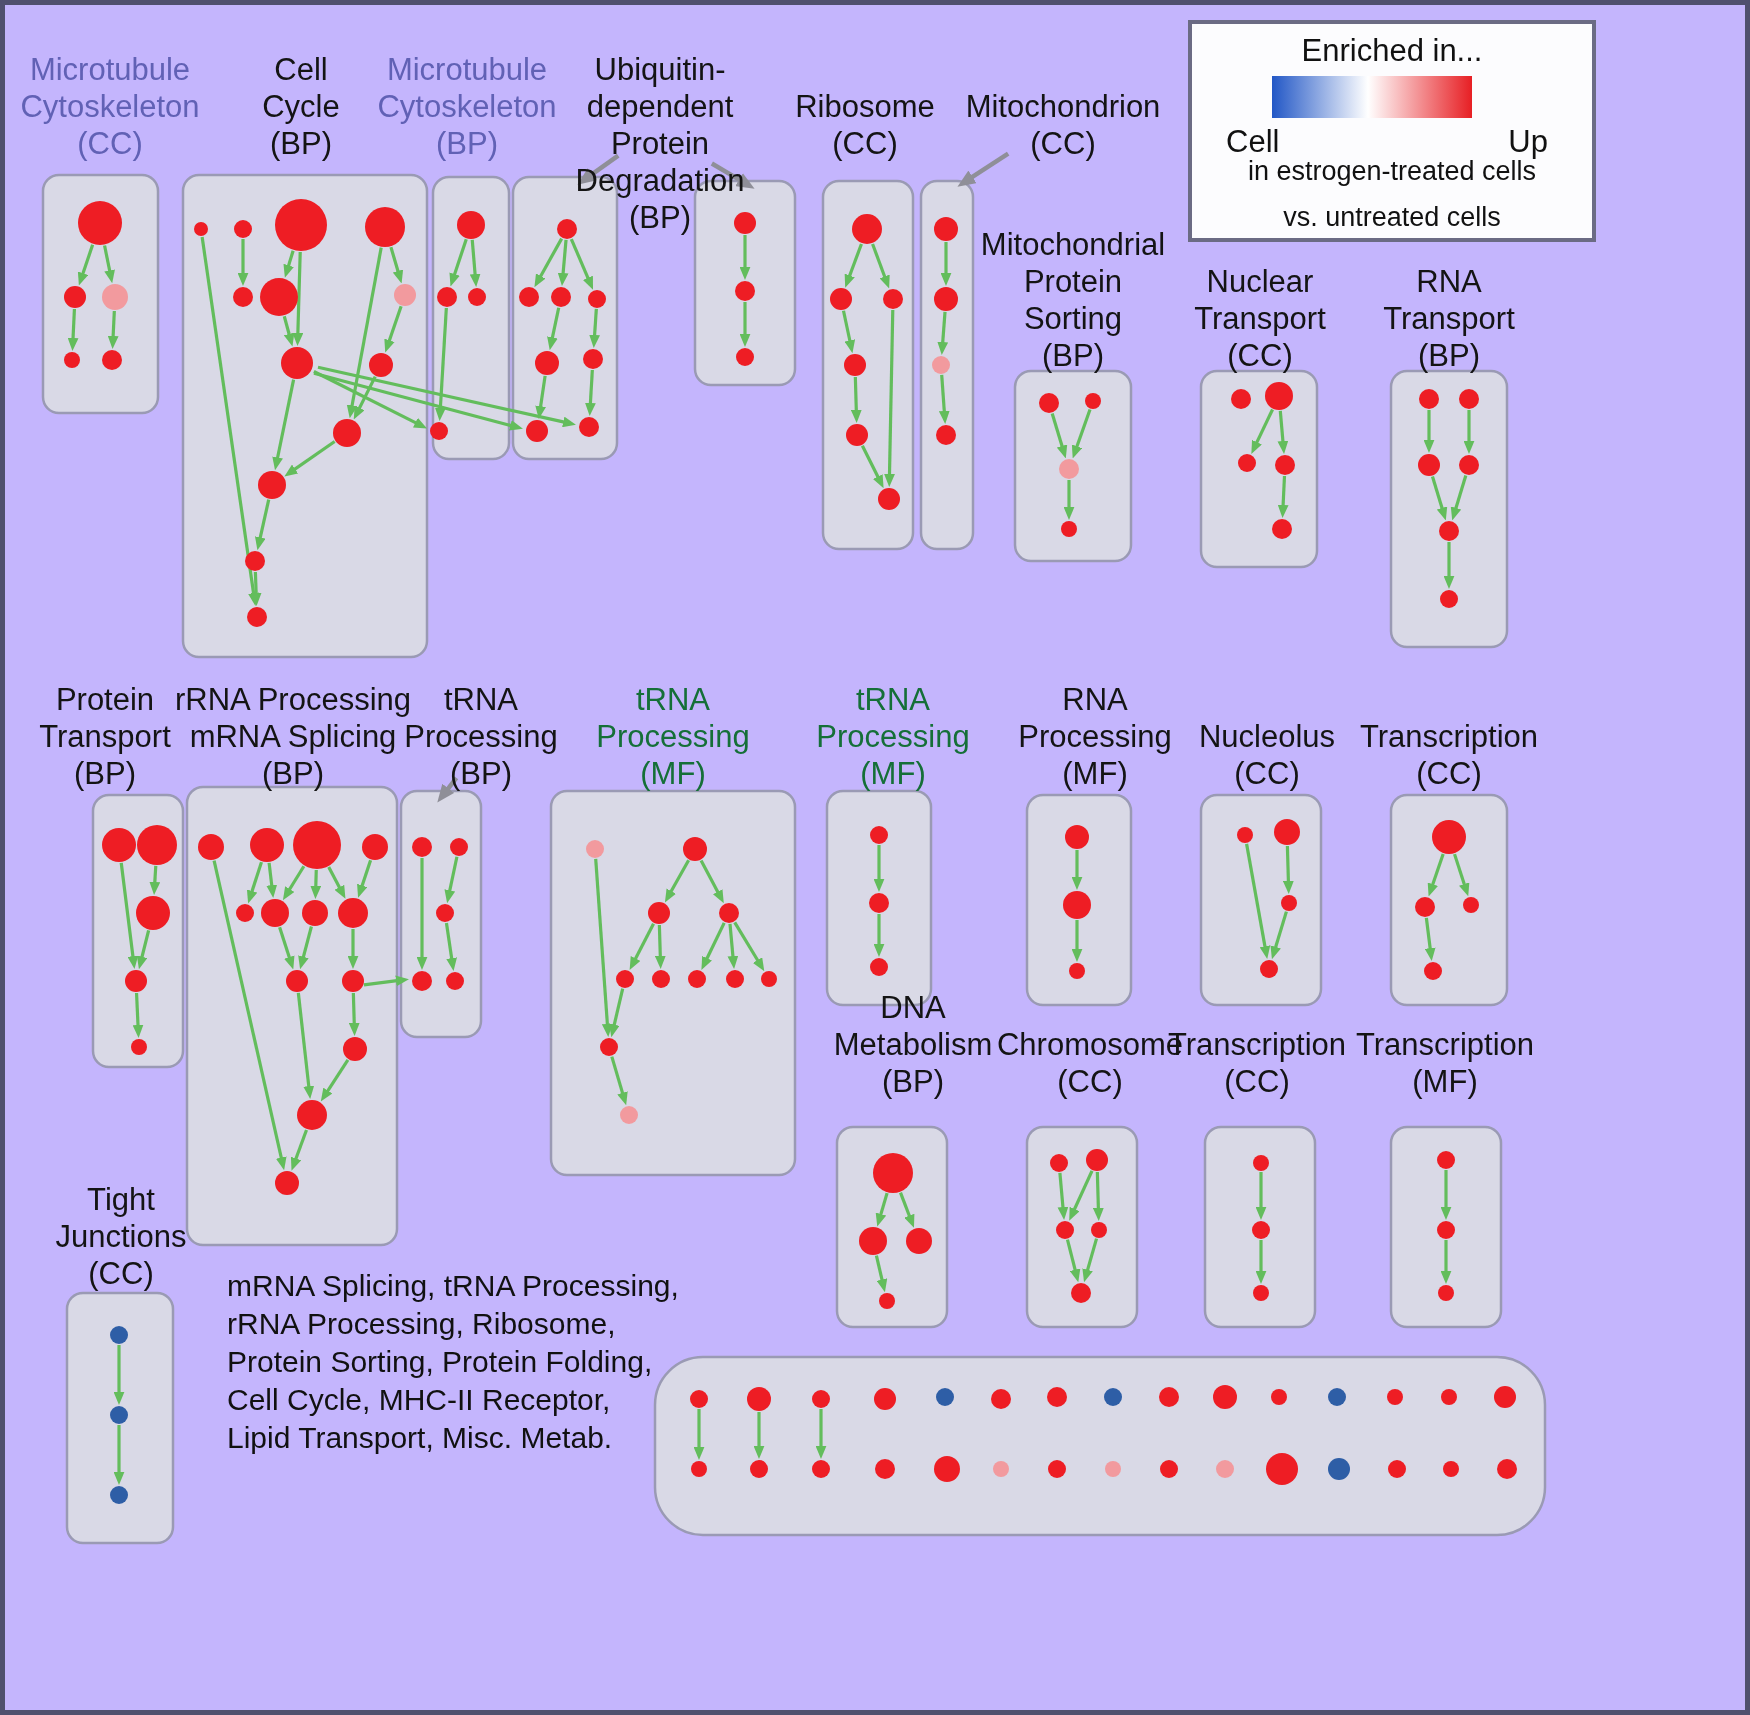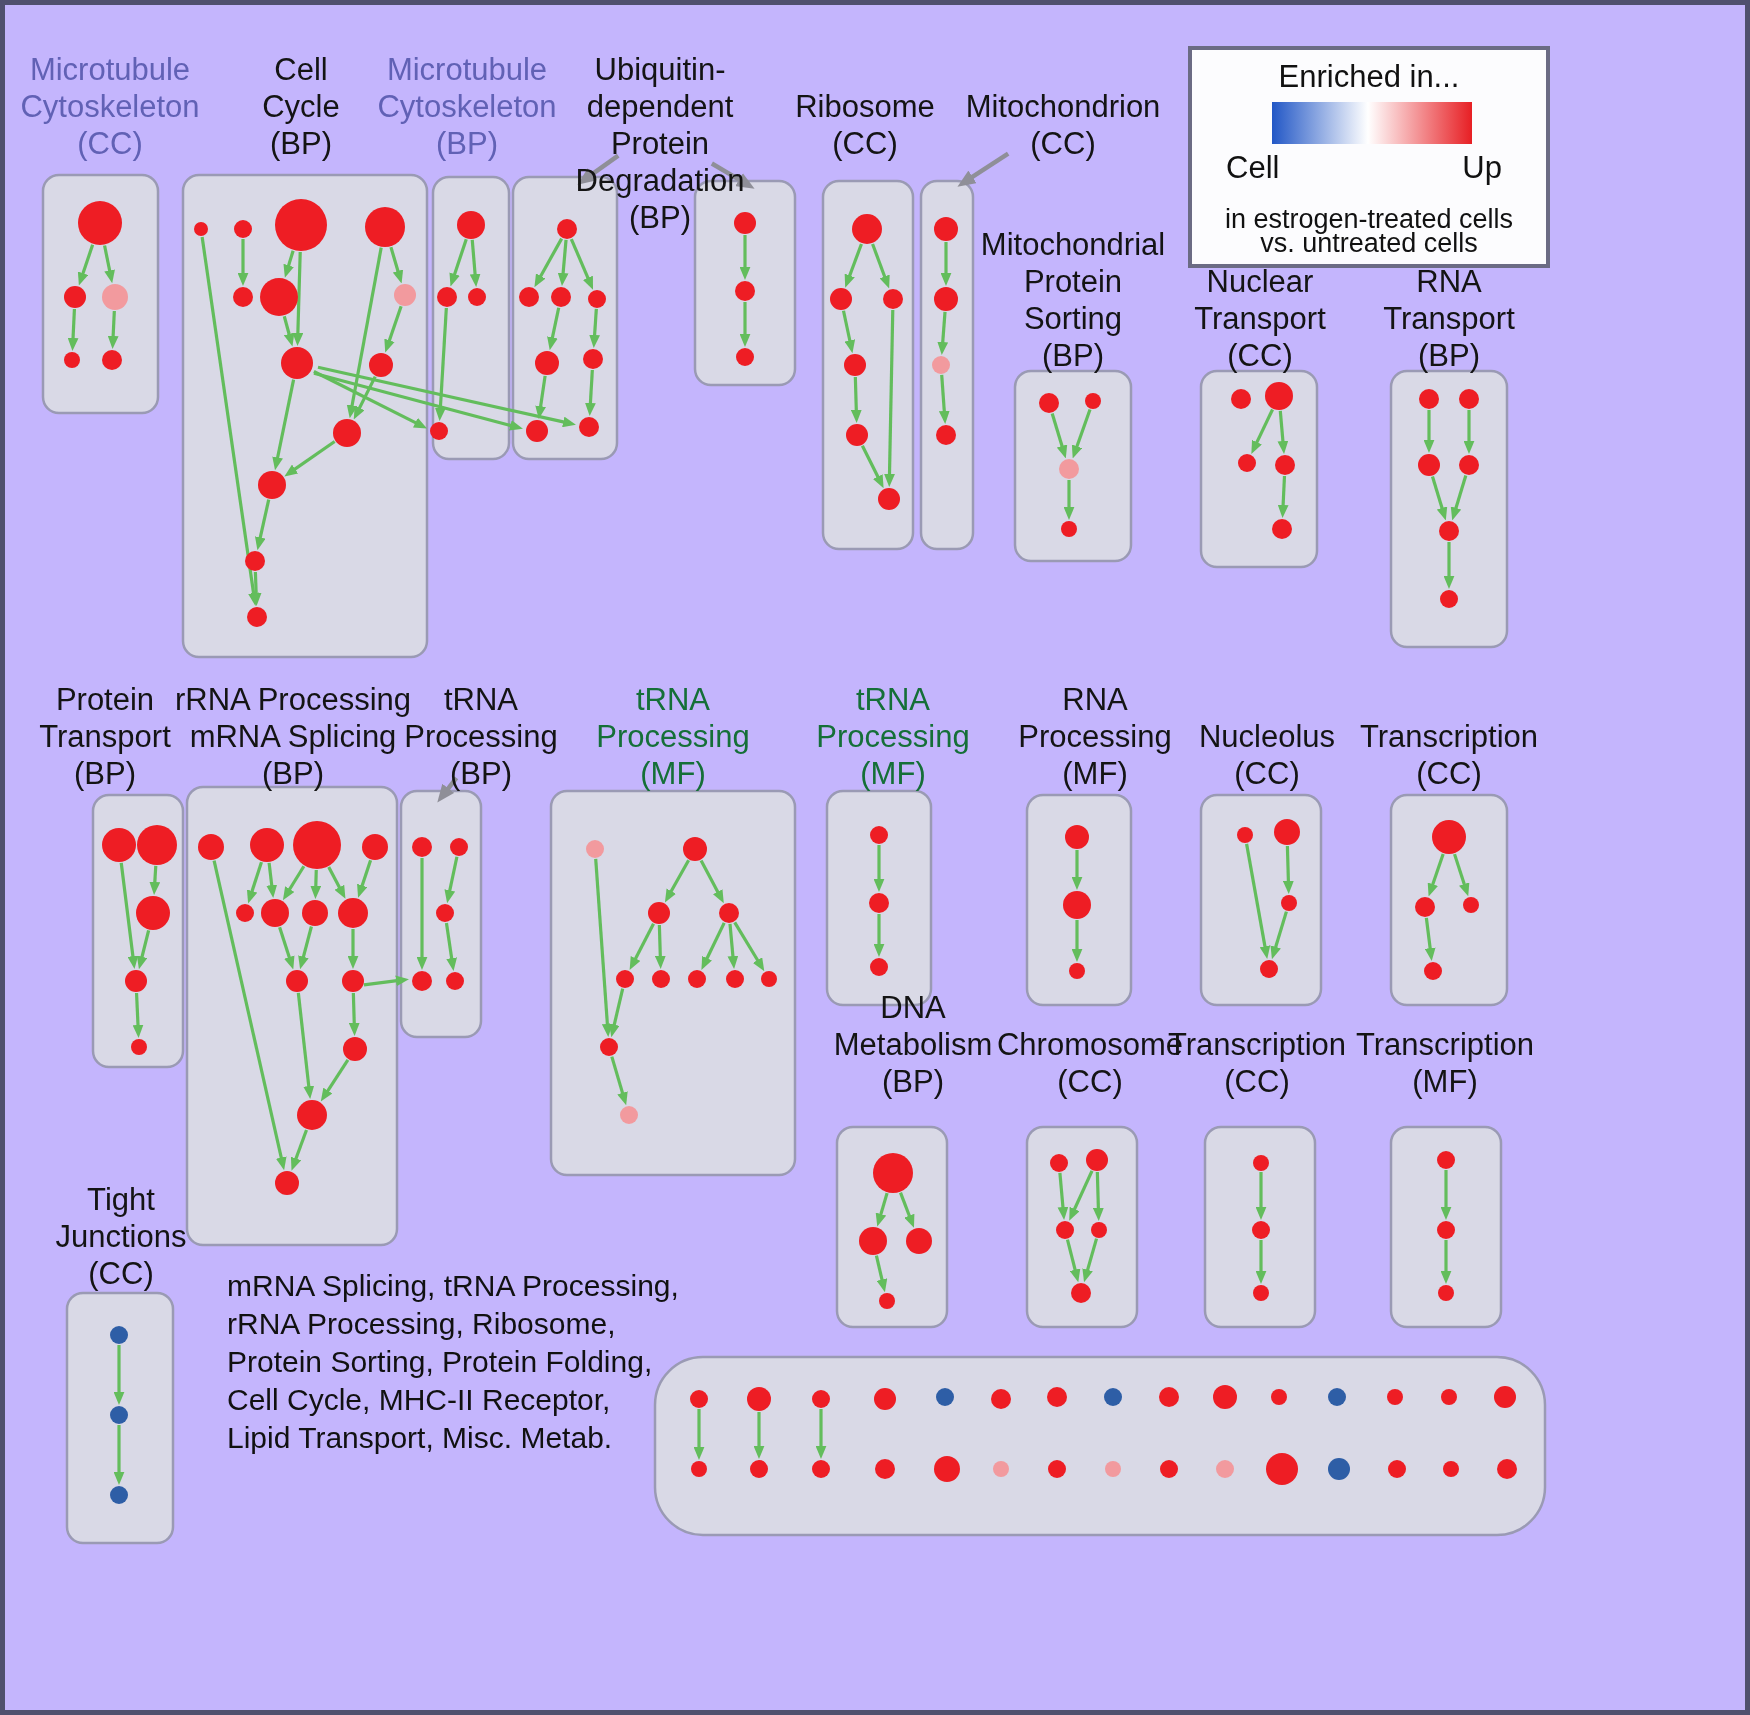--- a/index.html
+++ b/index.html
@@ -3,31 +3,31 @@
 <meta charset="utf-8">
 <style>
   html,body{margin:0;padding:0;background:#ffffff;}
   .figure{
     position:relative;width:1750px;height:1715px;box-sizing:border-box;
     background:#c4b5fd;border:5px solid #50506e;overflow:hidden;
     font-family:"Liberation Sans",sans-serif;
   }
   .figure svg{position:absolute;left:0;top:0;}
   .legend{
-    position:absolute;left:1183px;top:15px;width:362px;height:222px;
-    background:#fcfcfe;border:4px solid #6b6b84;box-sizing:border-box;text-align:center;margin-top:26px;
+    position:absolute;left:1183px;top:15px;width:408px;height:222px;
+    background:#fcfcfe;border:4px solid #6b6b84;box-sizing:border-box;text-align:center;
   }
   .legend-title{font-size:31px;color:#111;margin-top:9px;}
   .legend-gradient{position:absolute;left:80px;top:52px;width:200px;height:42px;}
   .legend-downup{
     position:absolute;top:100px;left:0;right:0;display:flex;justify-content:space-between;
     padding:0 44px 0 34px;font-size:31px;color:#111;
   }
   .legend-sub{position:absolute;left:0;right:0;font-size:27px;color:#111;}
-  #legend-sub1{top:154px;}
+  #legend-sub1{top:132px;}
   #legend-sub2{top:178px;}
   .footnote{position:absolute;left:222px;top:1262px;font-size:30px;line-height:38px;color:#111;}
 </style>
 </head>
 <body>
 
 <div class="figure">
   <svg id="net" viewBox="0 0 1750 1715" width="1750" height="1715">
       <defs>
         <marker id="arrow-green" viewBox="0 0 12 10" refX="1" refY="5" markerWidth="13" markerHeight="11" orient="auto" markerUnits="userSpaceOnUse">

